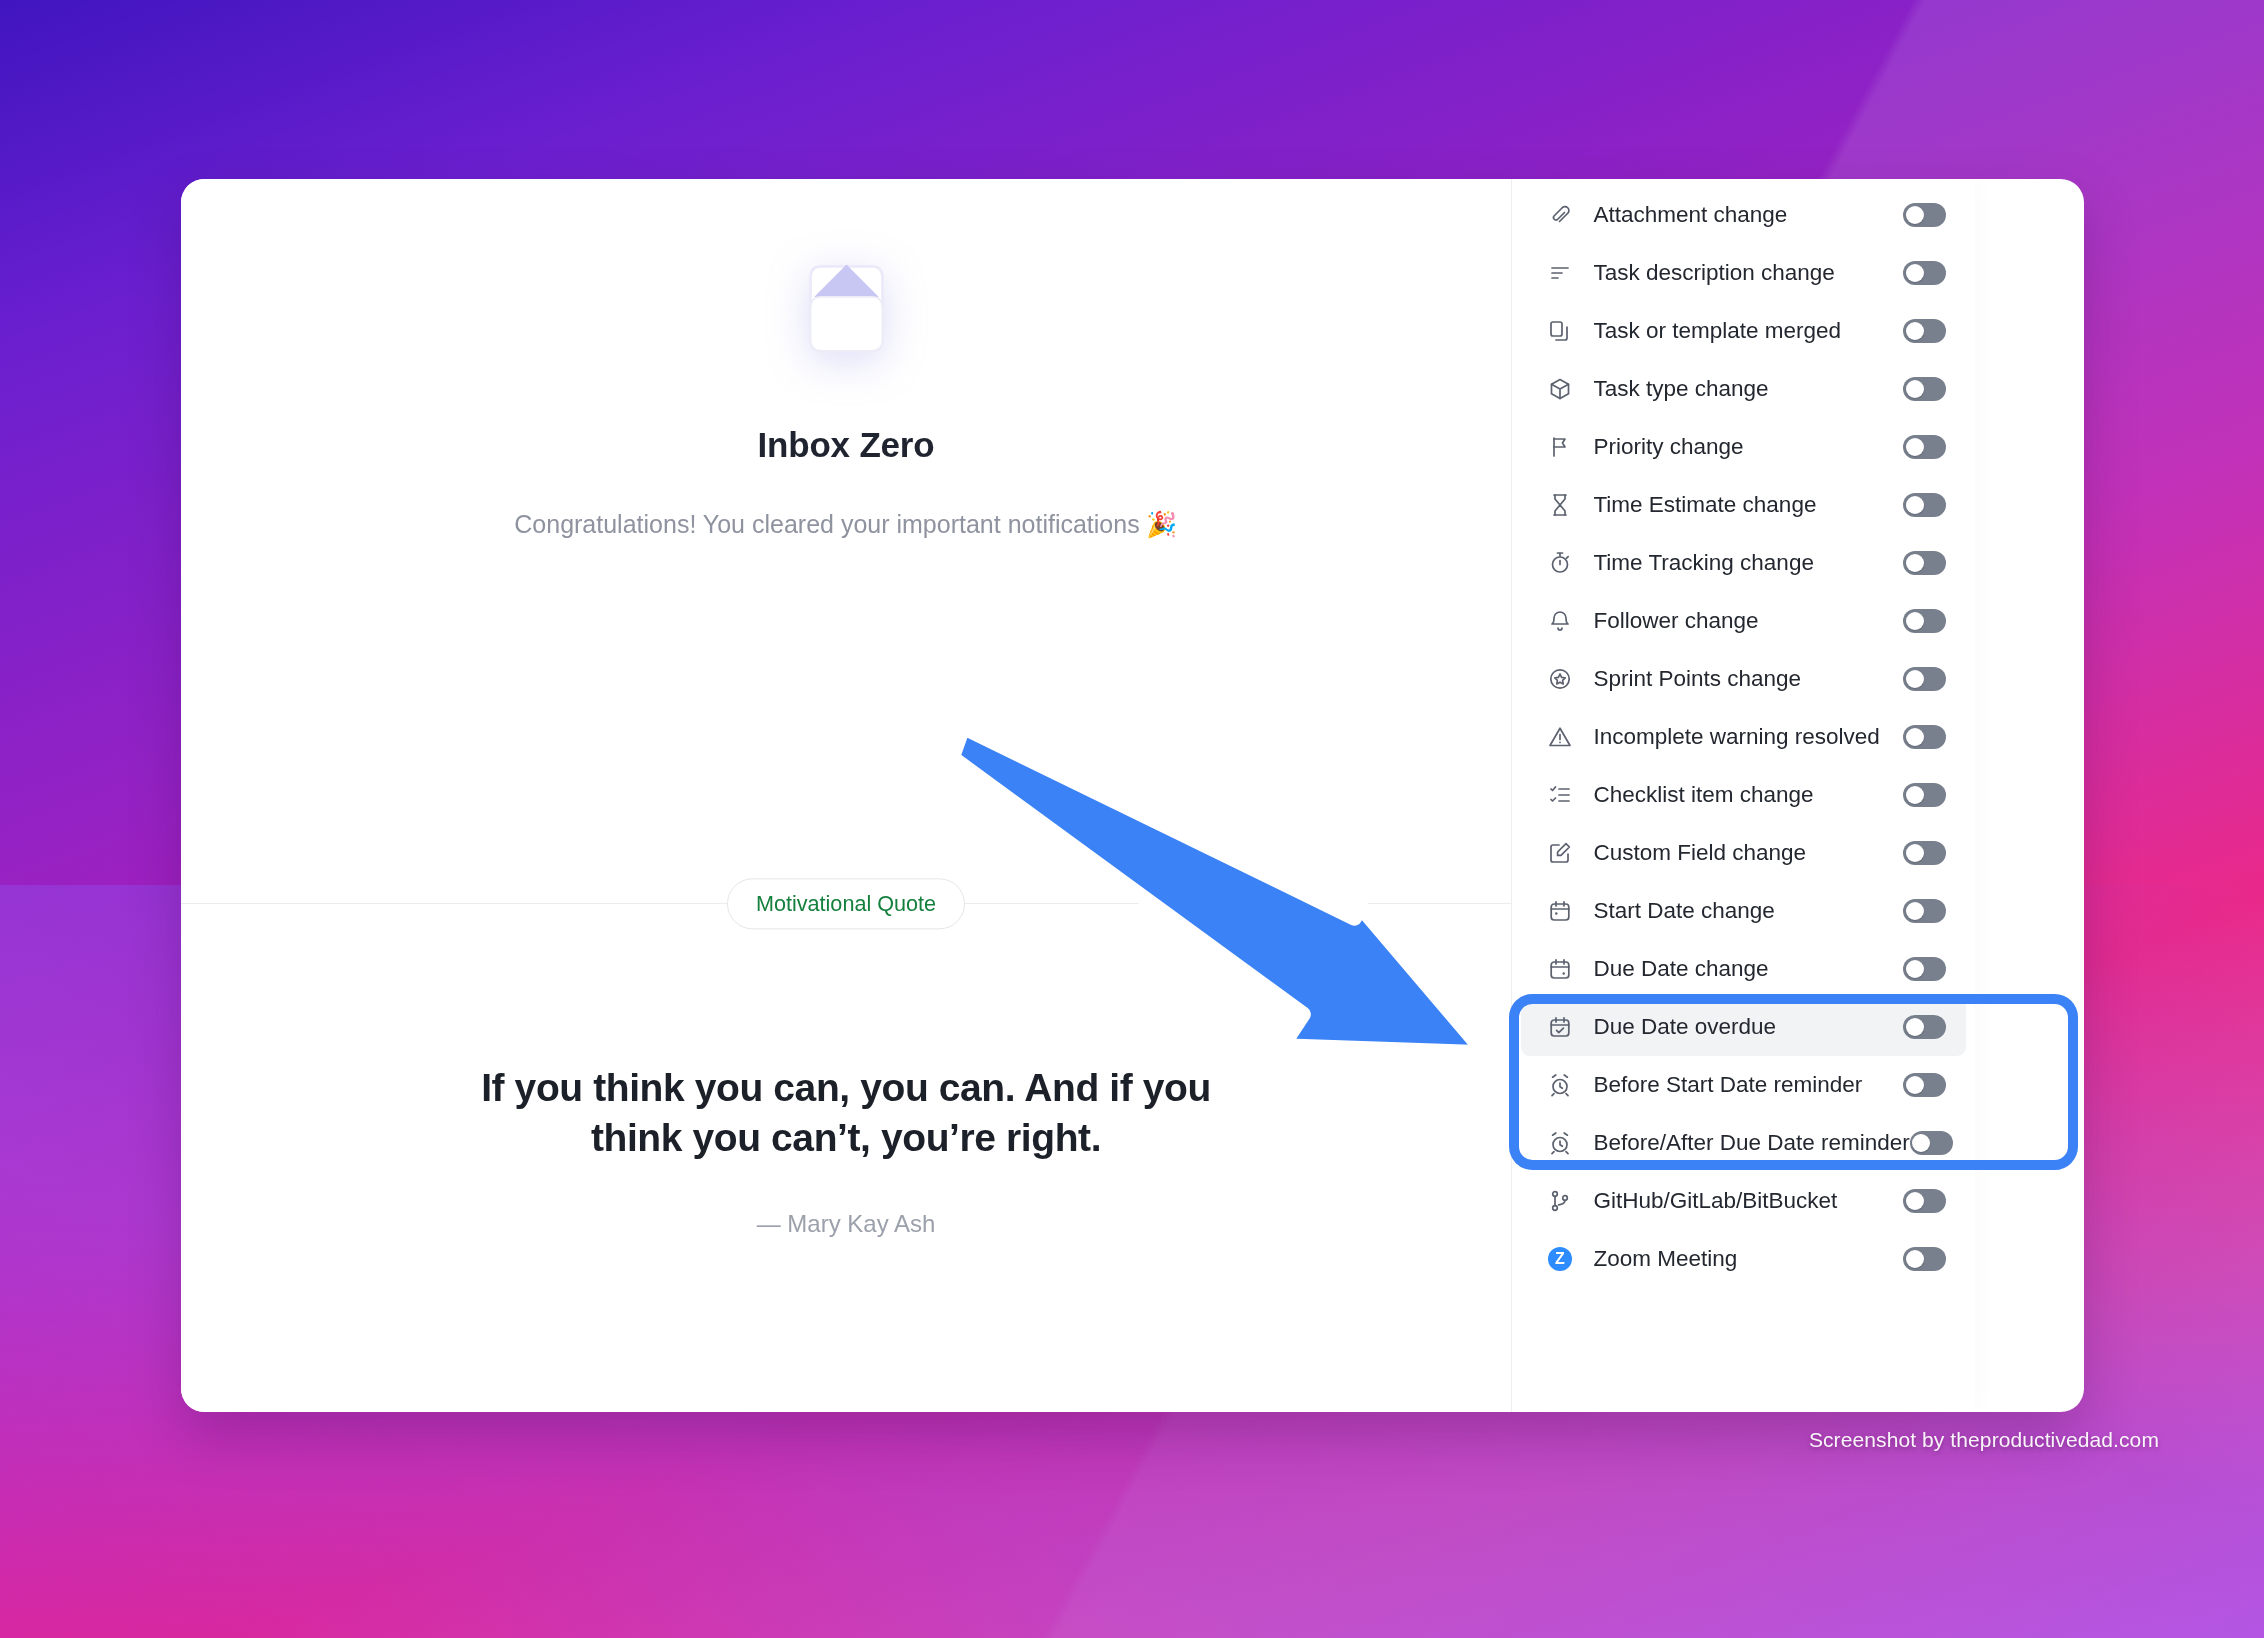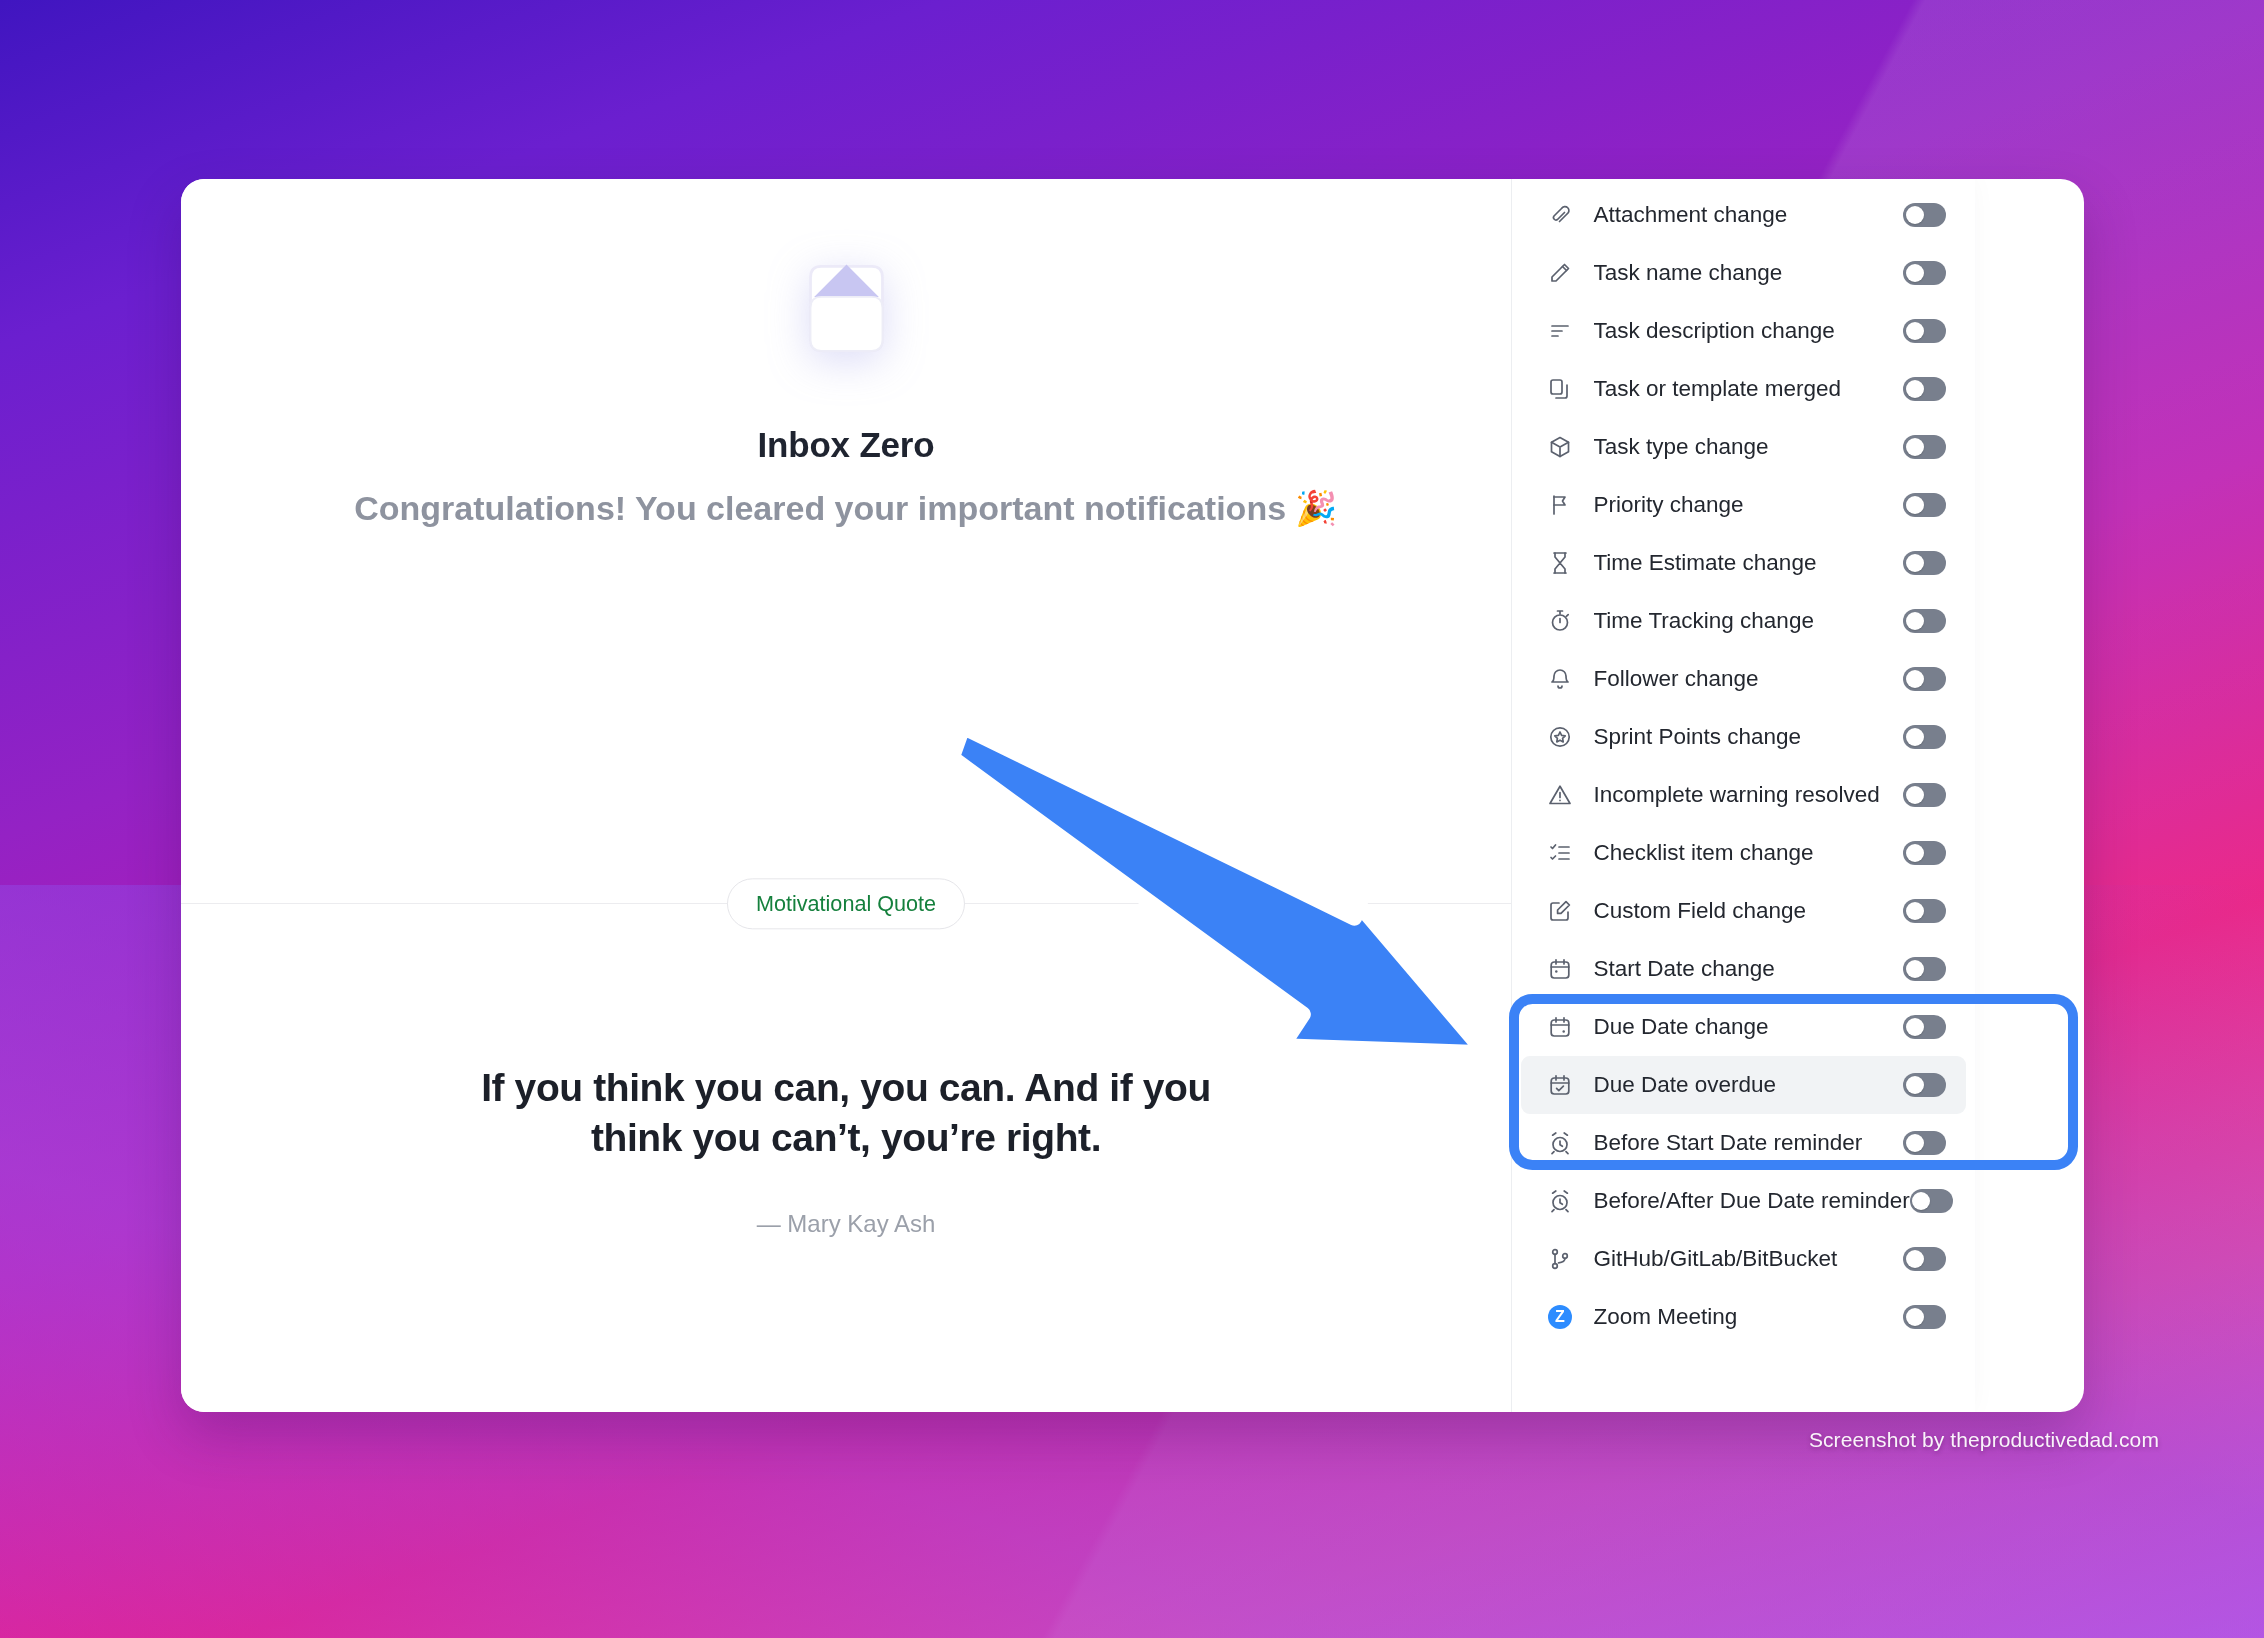--- a/index.html
+++ b/index.html
@@ -90,23 +90,24 @@
 
   #inbox-title {
     font-size: 35px;
     font-weight: 700;
     color: #1f2430;
     letter-spacing: -0.2px;
     margin-bottom: 23.4px;
   }
 
   #inbox-subtitle {
-    font-size: 34px;
+    font-size: 25px;
     color: #8e939f;
-    font-weight: 700;
+    font-weight: 400;
+    margin-top: 22px;
   }
 
   
   #quote-divider-wrap {
     position: relative;
     height: 1.8px;
     margin: 0 0 0 0;
   }
   #quote-divider {
     height: 0.9px;
@@ -321,32 +322,20 @@
             </svg>
           </span>
           <span class="setting-label">Attachment change</span>
           <span class="toggle">
             <span class="knob"></span>
           </span>
         </div>
         <div class="setting-row">
           <span class="setting-icon">
             <svg viewBox="0 0 24 24">
-              <path fill="none" stroke="currentColor" stroke-width="1.7" stroke-linecap="round" stroke-linejoin="round" d="M16.5 3.5l4 4L8 20H4v-4z"></path>
-              <path fill="none" stroke="currentColor" stroke-width="1.7" stroke-linecap="round" stroke-linejoin="round" d="M14.5 5.5l4 4"></path>
-            </svg>
-          </span>
-          <span class="setting-label">Task name change</span>
-          <span class="toggle">
-            <span class="knob"></span>
-          </span>
-        </div>
-        <div class="setting-row">
-          <span class="setting-icon">
-            <svg viewBox="0 0 24 24">
               <path fill="none" stroke="currentColor" stroke-width="1.7" stroke-linecap="round" stroke-linejoin="round" d="M4 7h16M4 12h10M4 17h6"></path>
             </svg>
           </span>
           <span class="setting-label">Task description change</span>
           <span class="toggle">
             <span class="knob"></span>
           </span>
         </div>
         <div class="setting-row">
           <span class="setting-icon">

